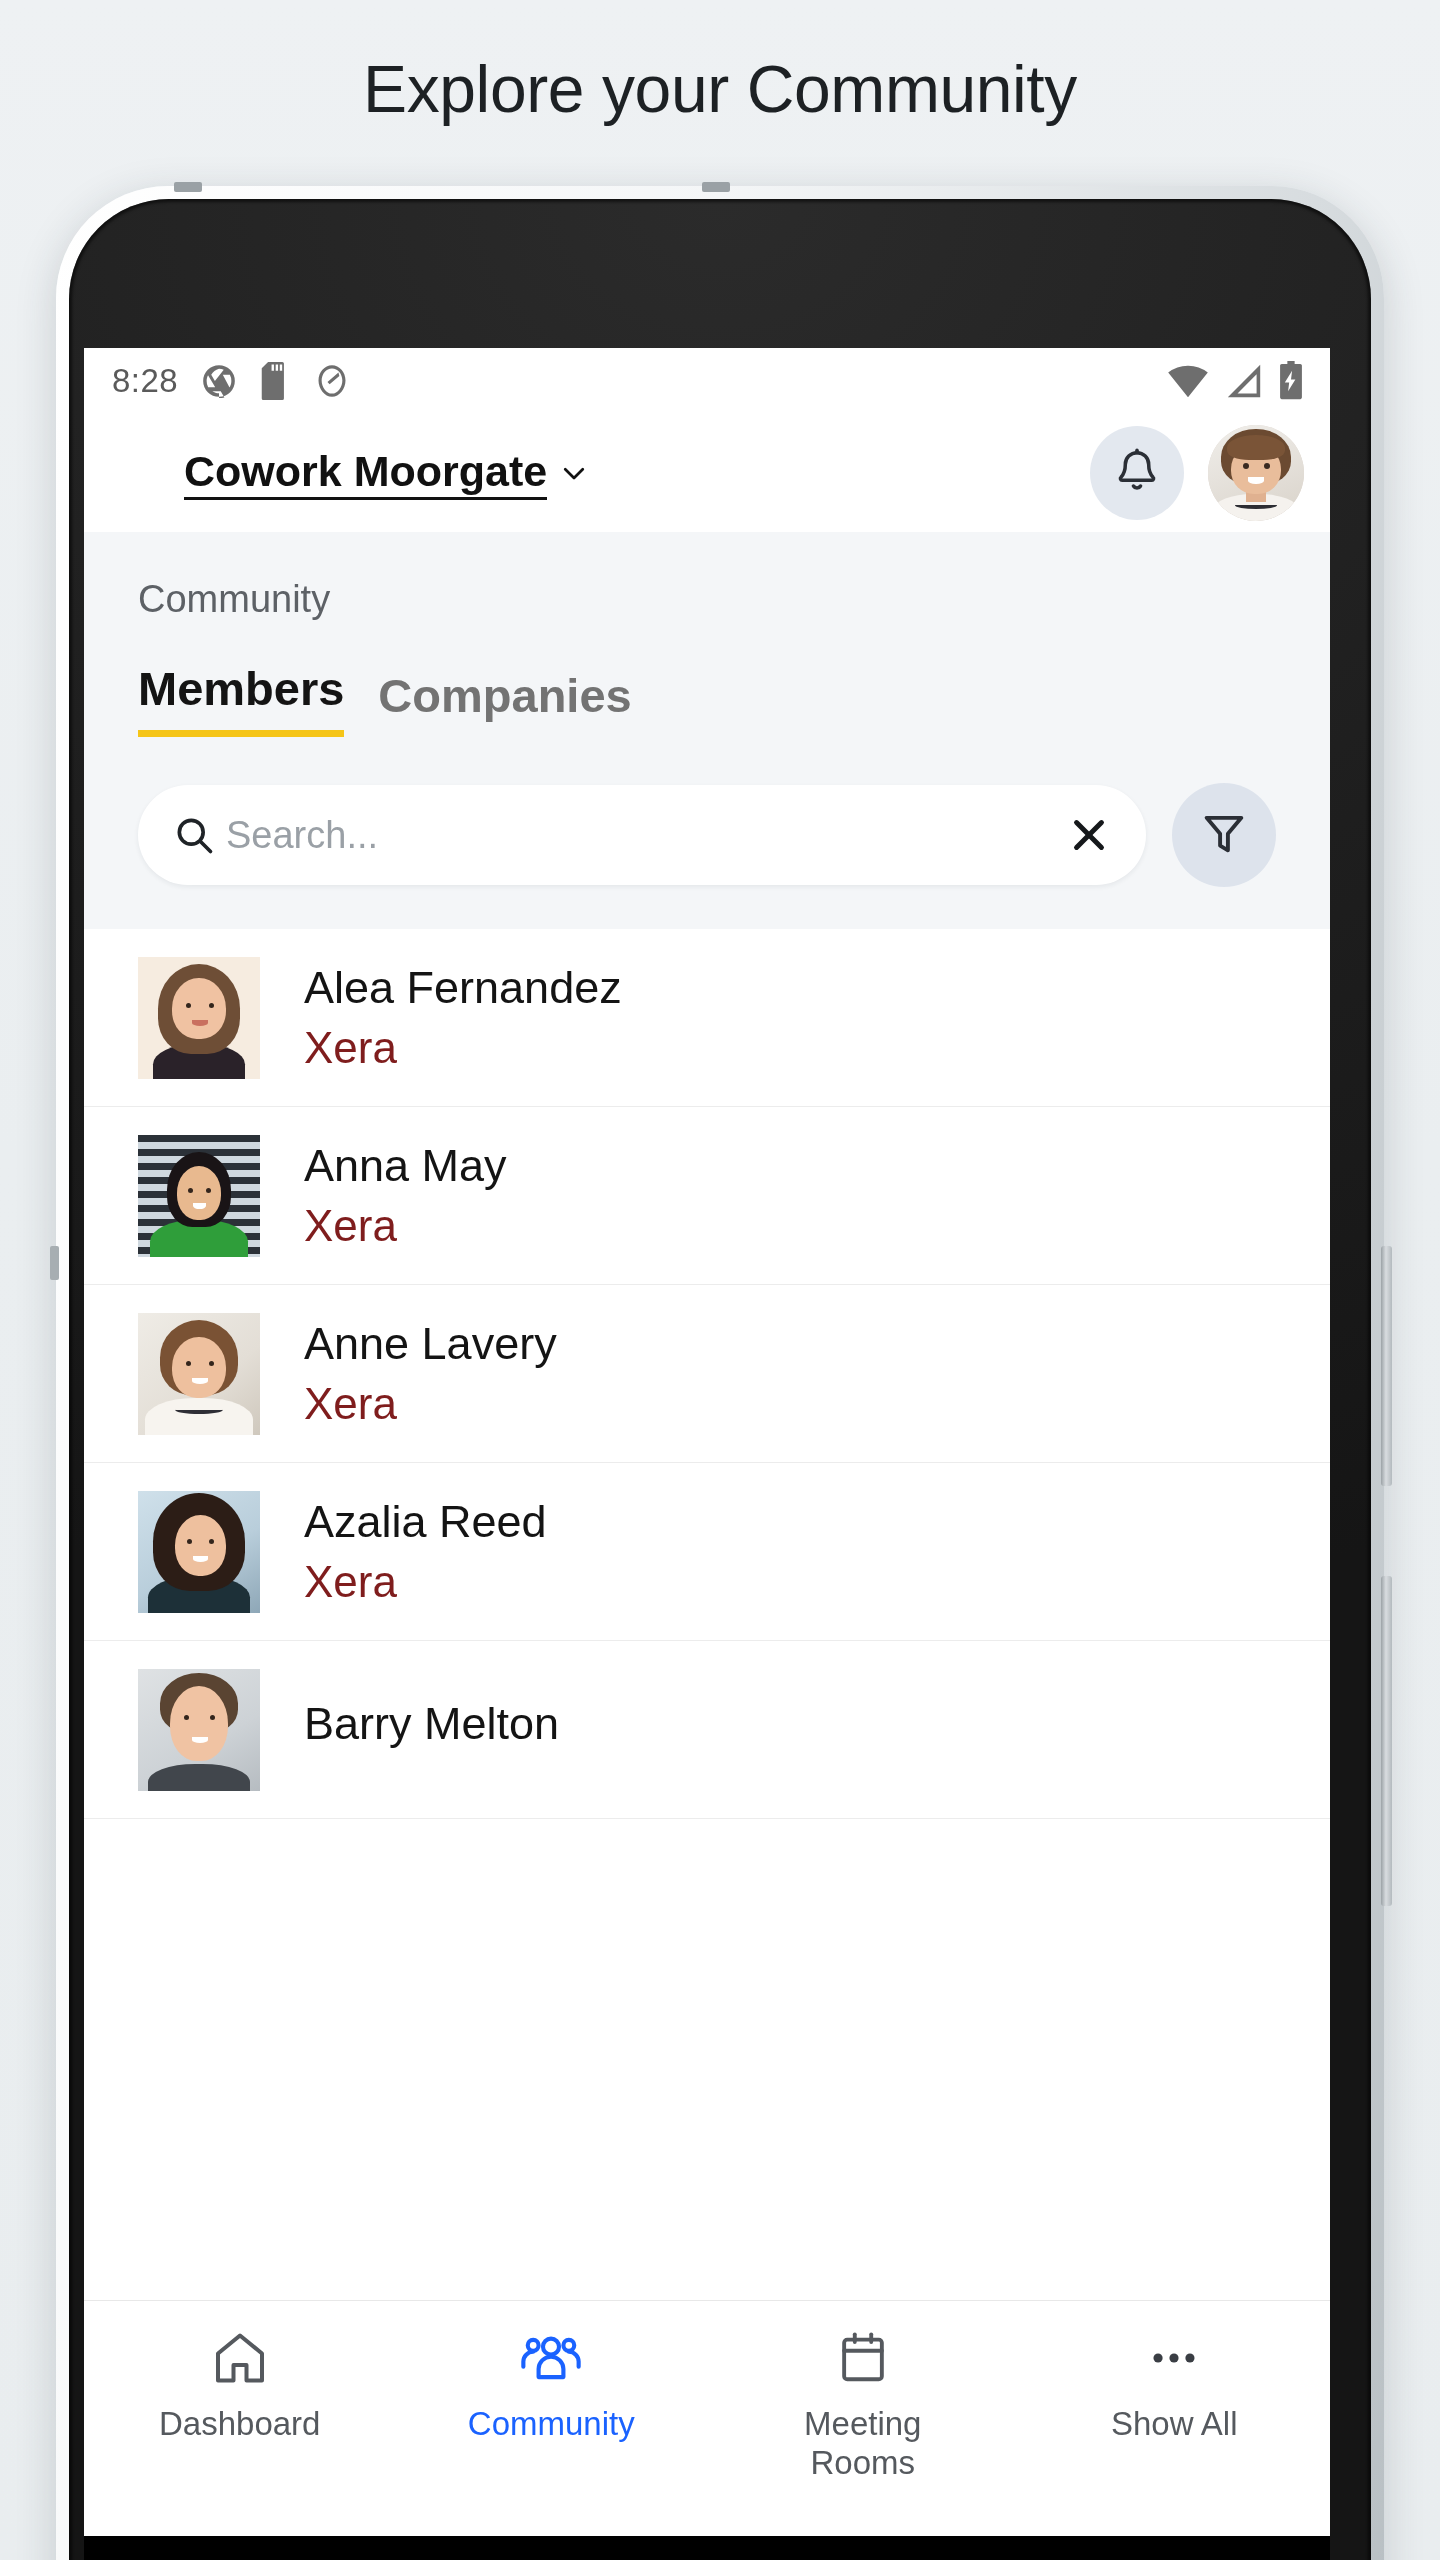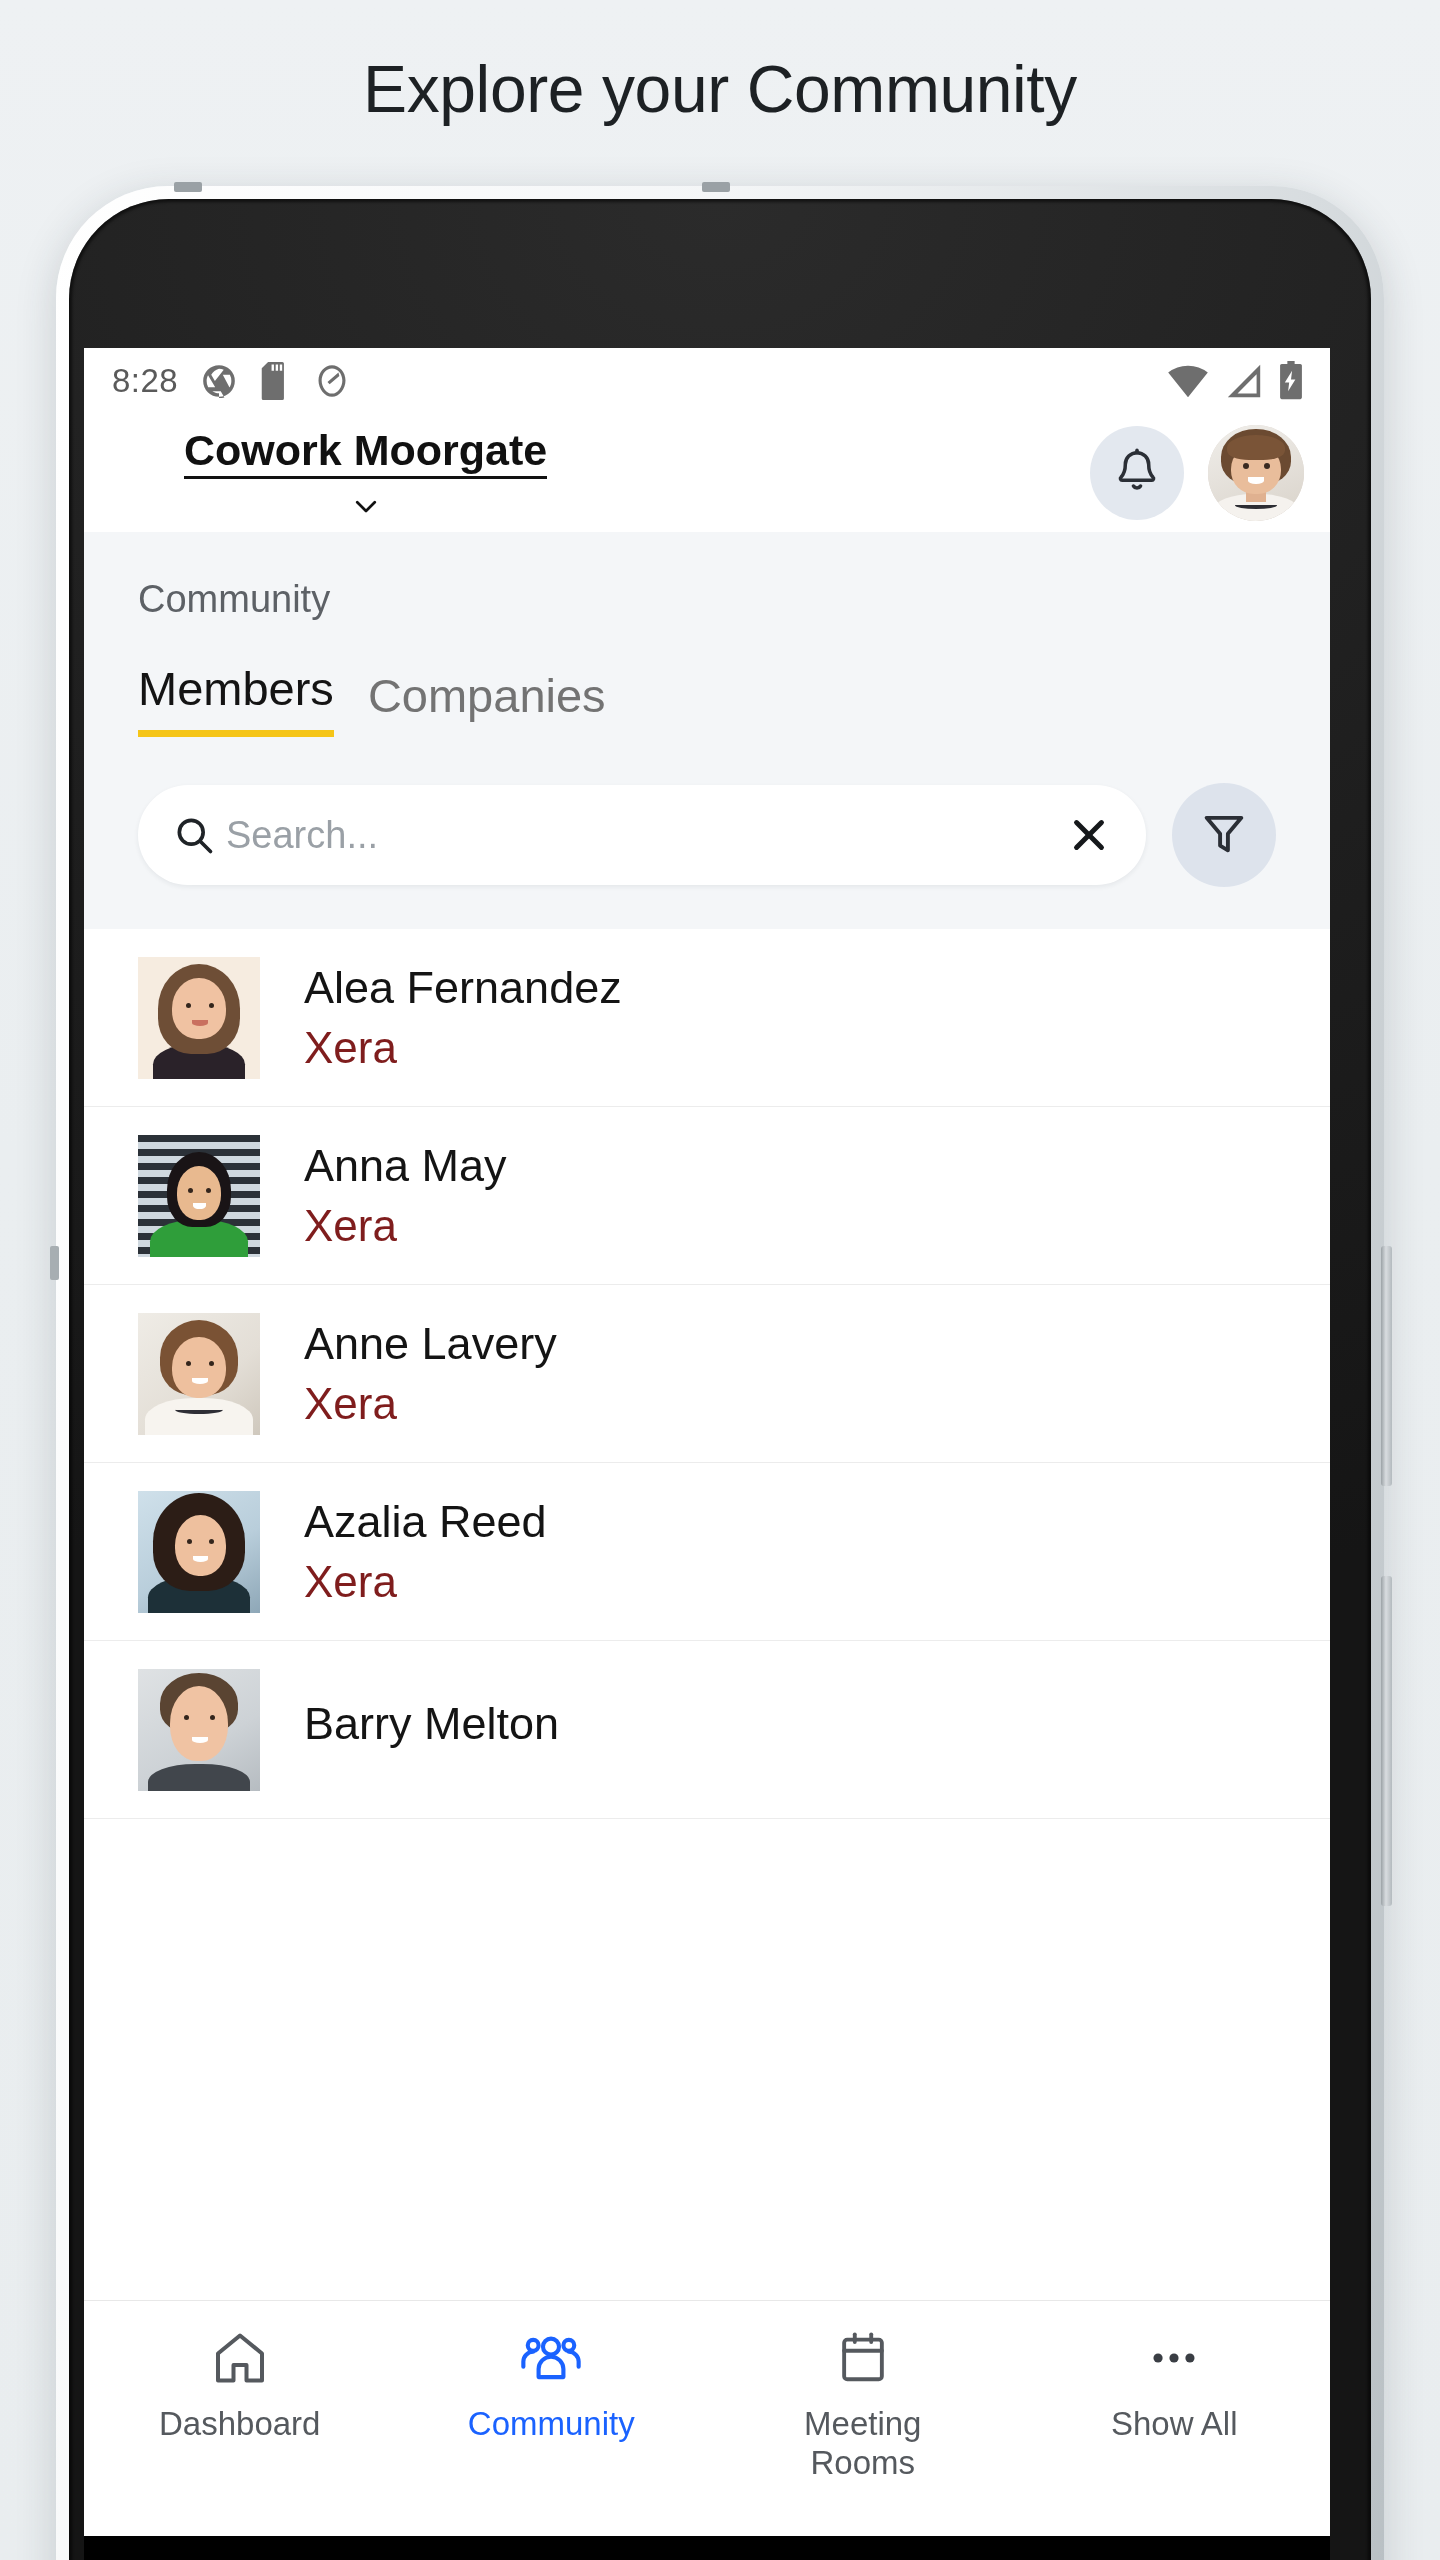--- a/index.html
+++ b/index.html
@@ -114,21 +114,20 @@
   .app-header {
     height: 118px;
     background: #fff;
     display: flex;
     align-items: center;
     padding: 0 26px 0 28px;
   }
   .venue {
     display: flex; align-items: center; gap: 12px;
     margin-left: 72px;
-    flex-direction: column;
   }
   .venue-name {
     font-size: 43px; font-weight: 700; color: #111;
     border-bottom: 3px solid #111; line-height: 1.18;
   }
   .chev { width: 30px; height: 30px; }
   .chev svg { display:block; }
   .hdr-right { margin-left: auto; display: flex; align-items: center; gap: 24px; }
   .bell-btn {
     width: 94px; height: 94px; border-radius: 50%;
@@ -153,20 +152,21 @@
 
   
   .section-top { background: #f4f6f8; padding: 0 0 0 0; }
   .section-label {
     font-size: 38px; color: #5d6166;
     padding: 46px 0 0 54px;
   }
   .tabs {
     display: flex; align-items: flex-end; gap: 34px;
     padding: 44px 0 0 54px;
+    font-weight: bold;
   }
   .tab { font-size: 47px; color: #737373; padding-bottom: 18px; line-height:1; }
   .tab.active { color: #141414; border-bottom: 7px solid #f5c518; }
 
   .search-row {
     display: flex; align-items: center; gap: 26px;
     padding: 46px 54px 42px 54px;
   }
   .search-box {
     flex: 1; height: 100px; border-radius: 52px; background: #fff;

